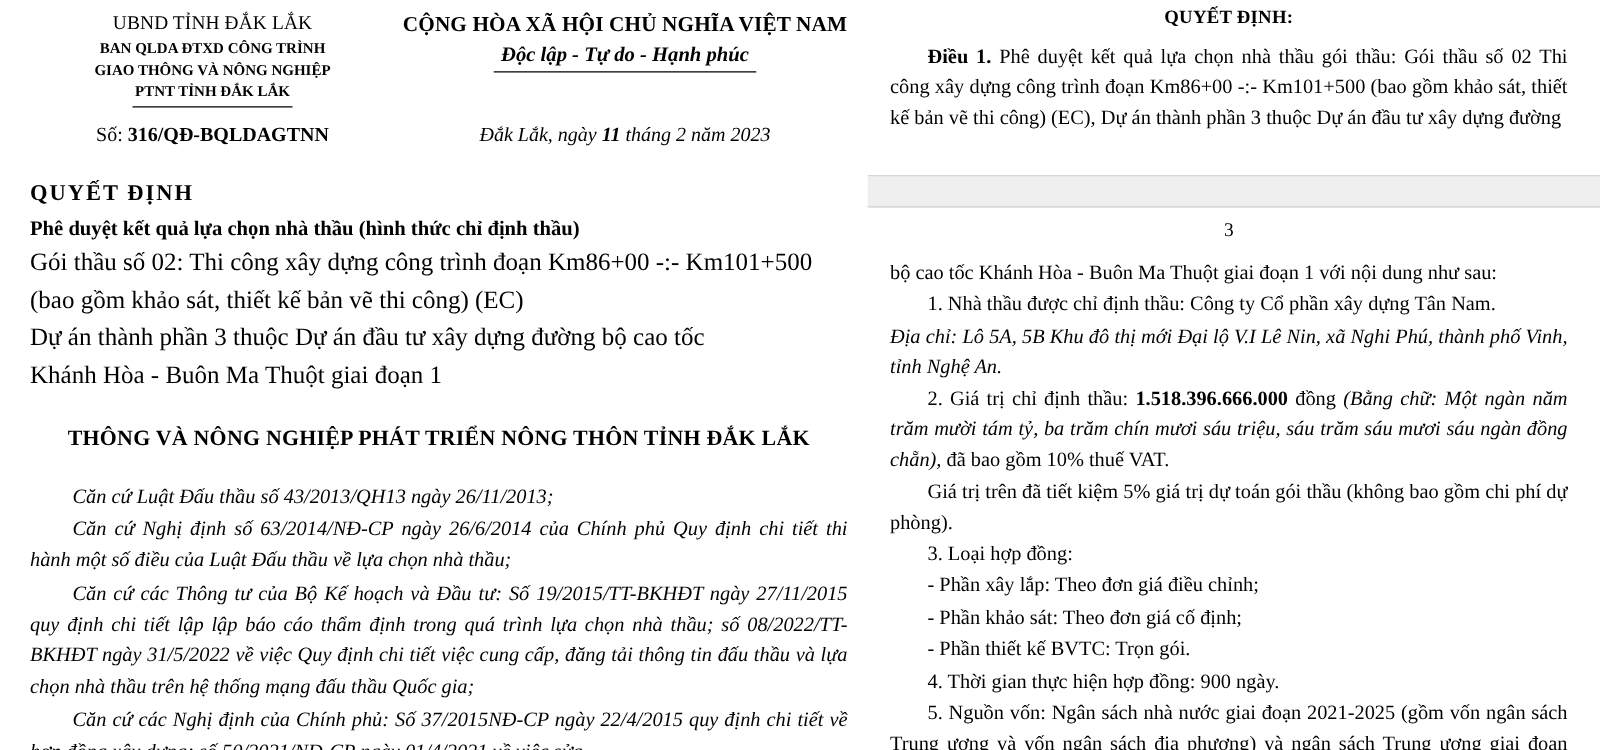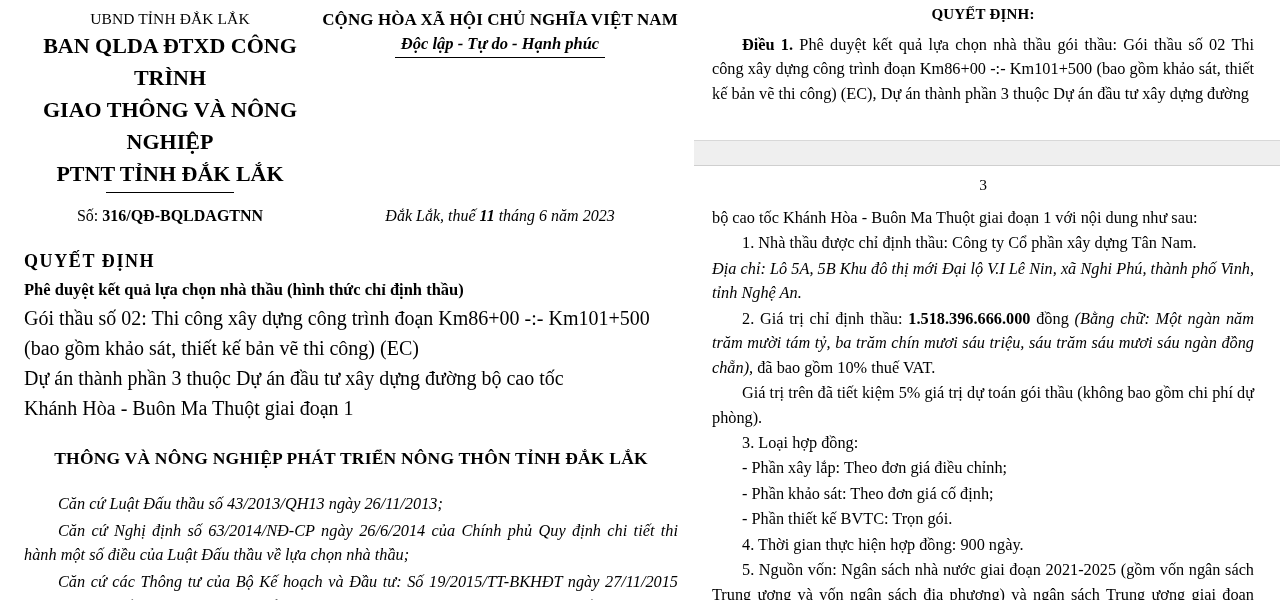--- a/index.html
+++ b/index.html
@@ -46,21 +46,21 @@
   }
   .l1 {
     font-size: 15.5px;
     line-height: 1.45;
     letter-spacing: .1px;
   }
   .b {
     font-weight: bold;
   }
   .hdr-left .b {
-    font-size: 22px;
+    font-size: 12px;
     line-height: 1.45;
   }
   .hdr-right .cqh {
     font-weight: bold;
     font-size: 17px;
     line-height: 1.4;
     letter-spacing: .1px;
   }
   .hdr-right .doclap {
     font-weight: bold;
@@ -221,23 +221,23 @@
         <div class="rule-short"></div>
       </div>
     </div>
 
     <div class="so-row">
       <div class="so-left">
         <span>Số:</span>
         <span class="b">316</span><span class="b">/QĐ-BQLDAGTNN</span>
       </div>
       <div class="so-right">
-        <span>Đắk Lắk, thuế</span>
+        <span>Đắk Lắk, ngày</span>
         <span class="b">11</span>
-        <span>tháng 6 năm</span>
+        <span>tháng 2 năm</span>
         <span>2023</span>
       </div>
     </div>
 
     <div class="title-block">
       <div class="t1">QUYẾT ĐỊNH</div>
       <div class="t2">Phê duyệt kết quả lựa chọn nhà thầu (hình thức chỉ định thầu)</div>
       <div class="t3">Gói thầu số 02: Thi công xây dựng công trình đoạn Km86+00 -:- Km101+500</div>
       <div class="t3">(bao gồm khảo sát, thiết kế bản vẽ thi công) (EC)</div>
       <div class="t3">Dự án thành phần 3 thuộc Dự án đầu tư xây dựng đường bộ cao tốc</div>

